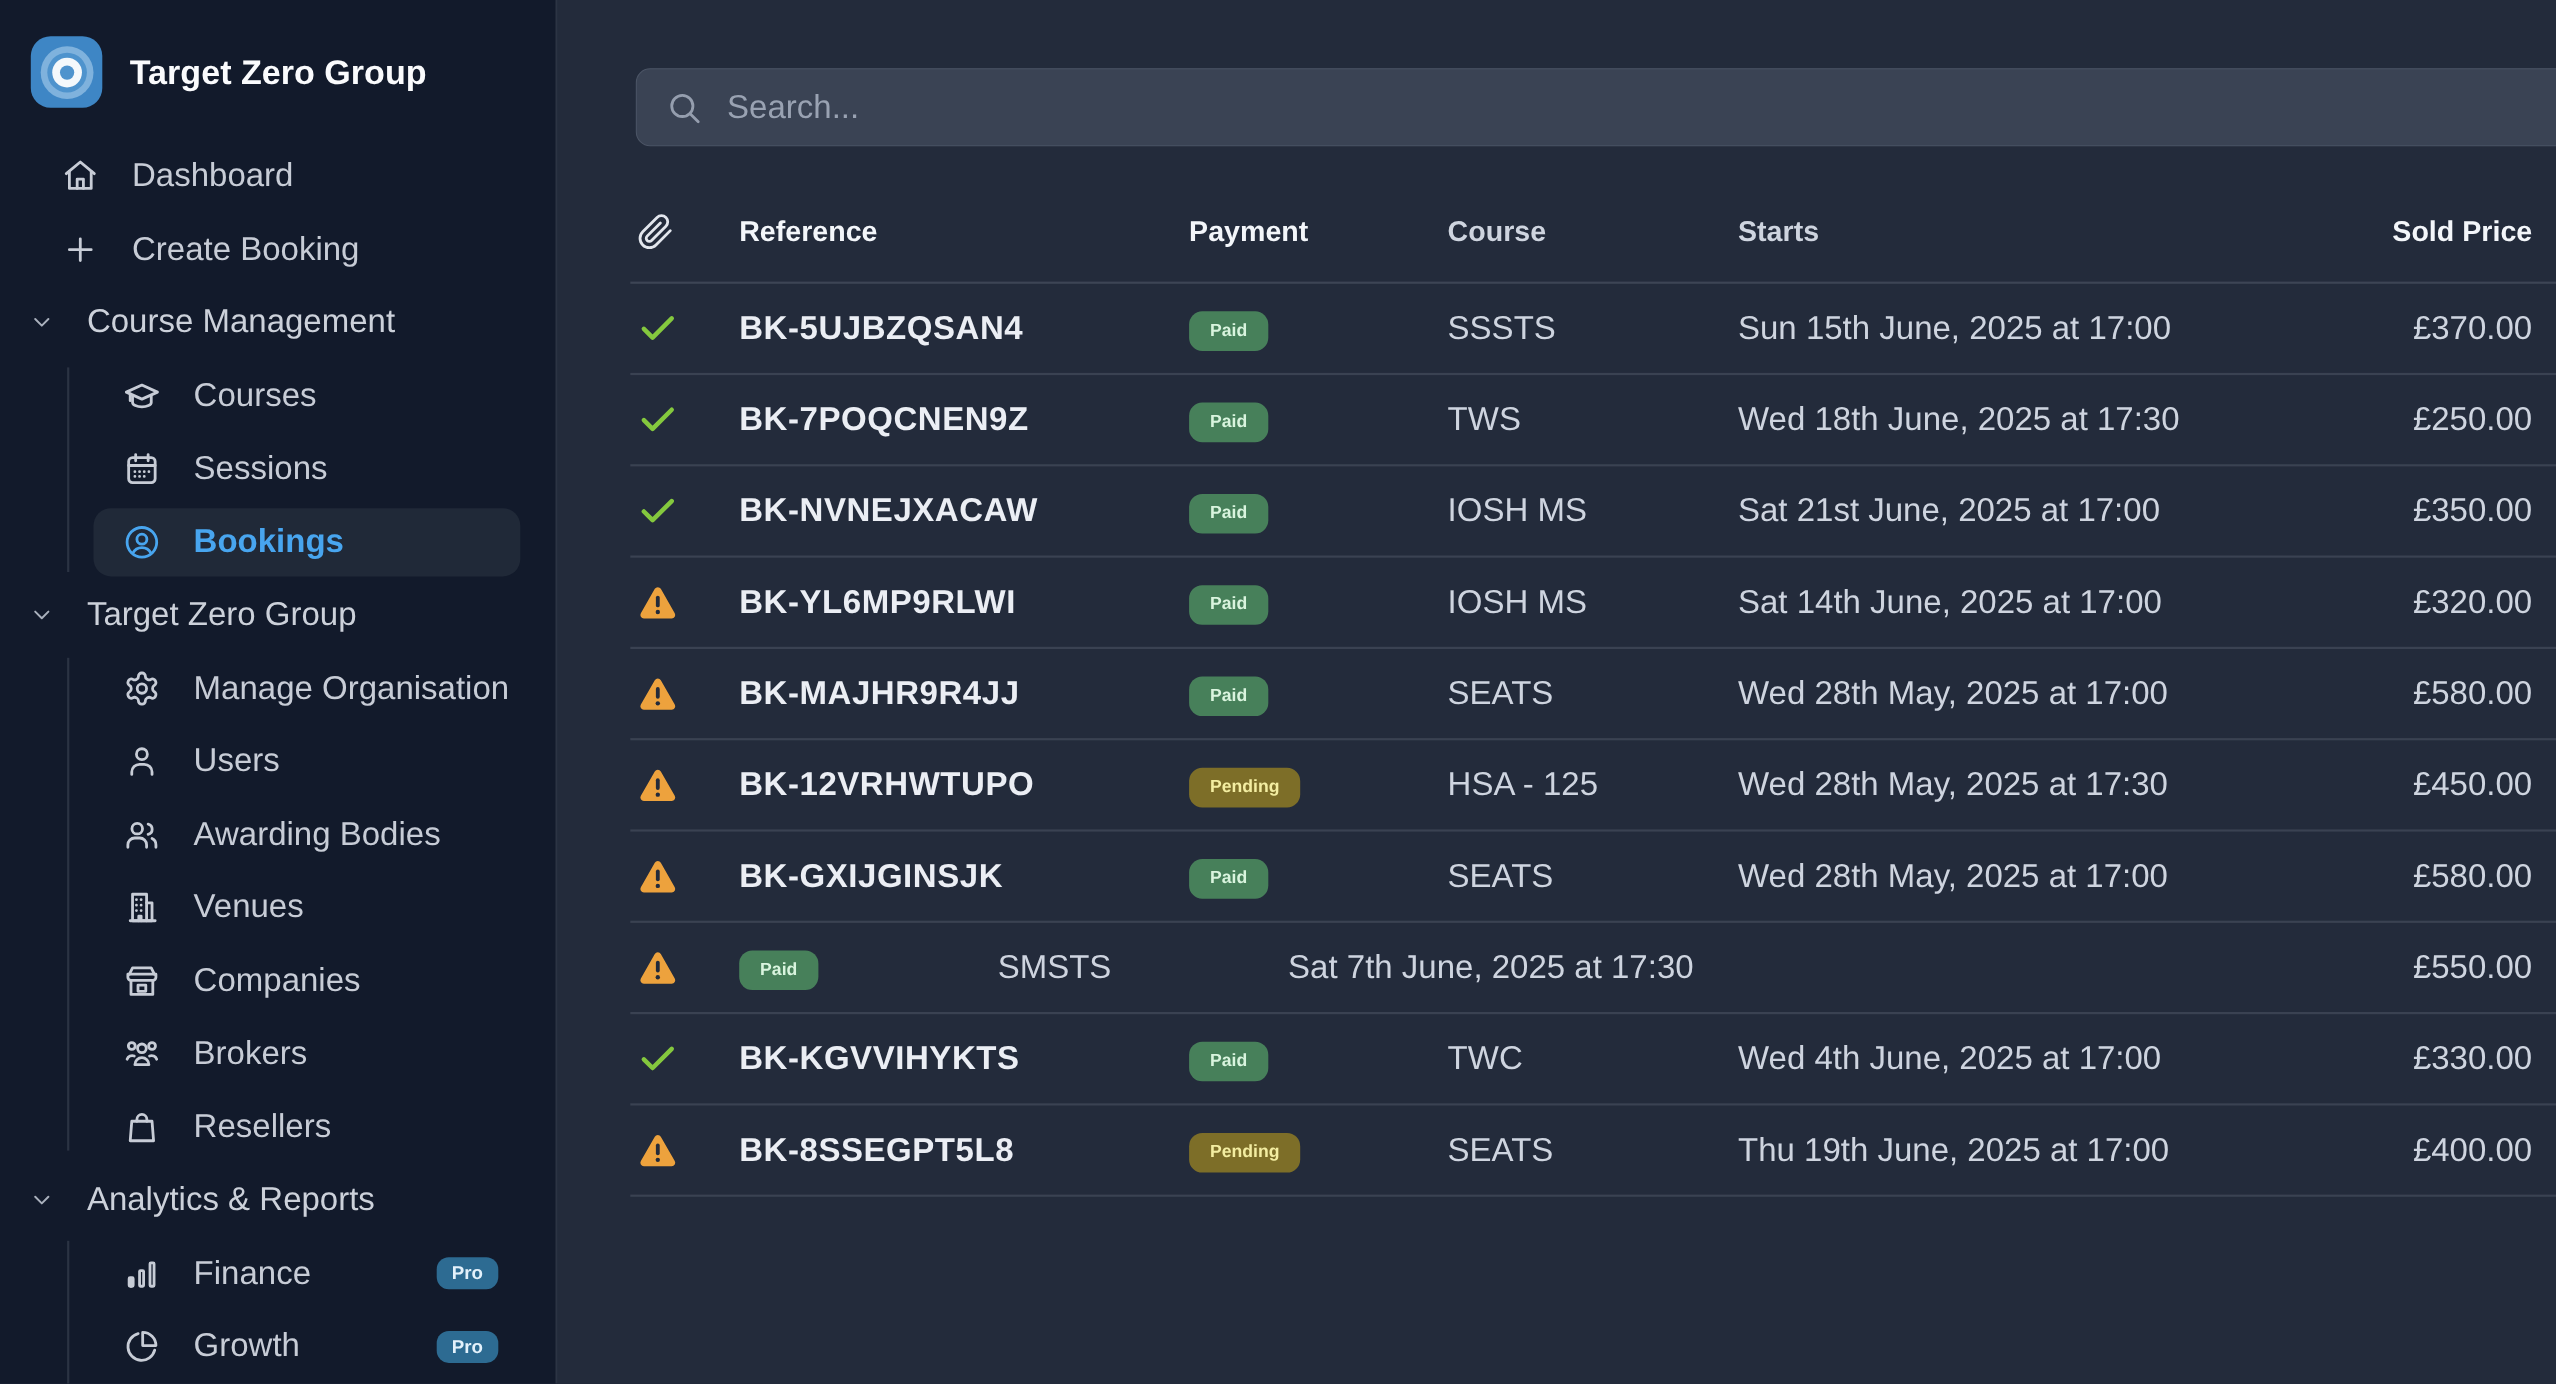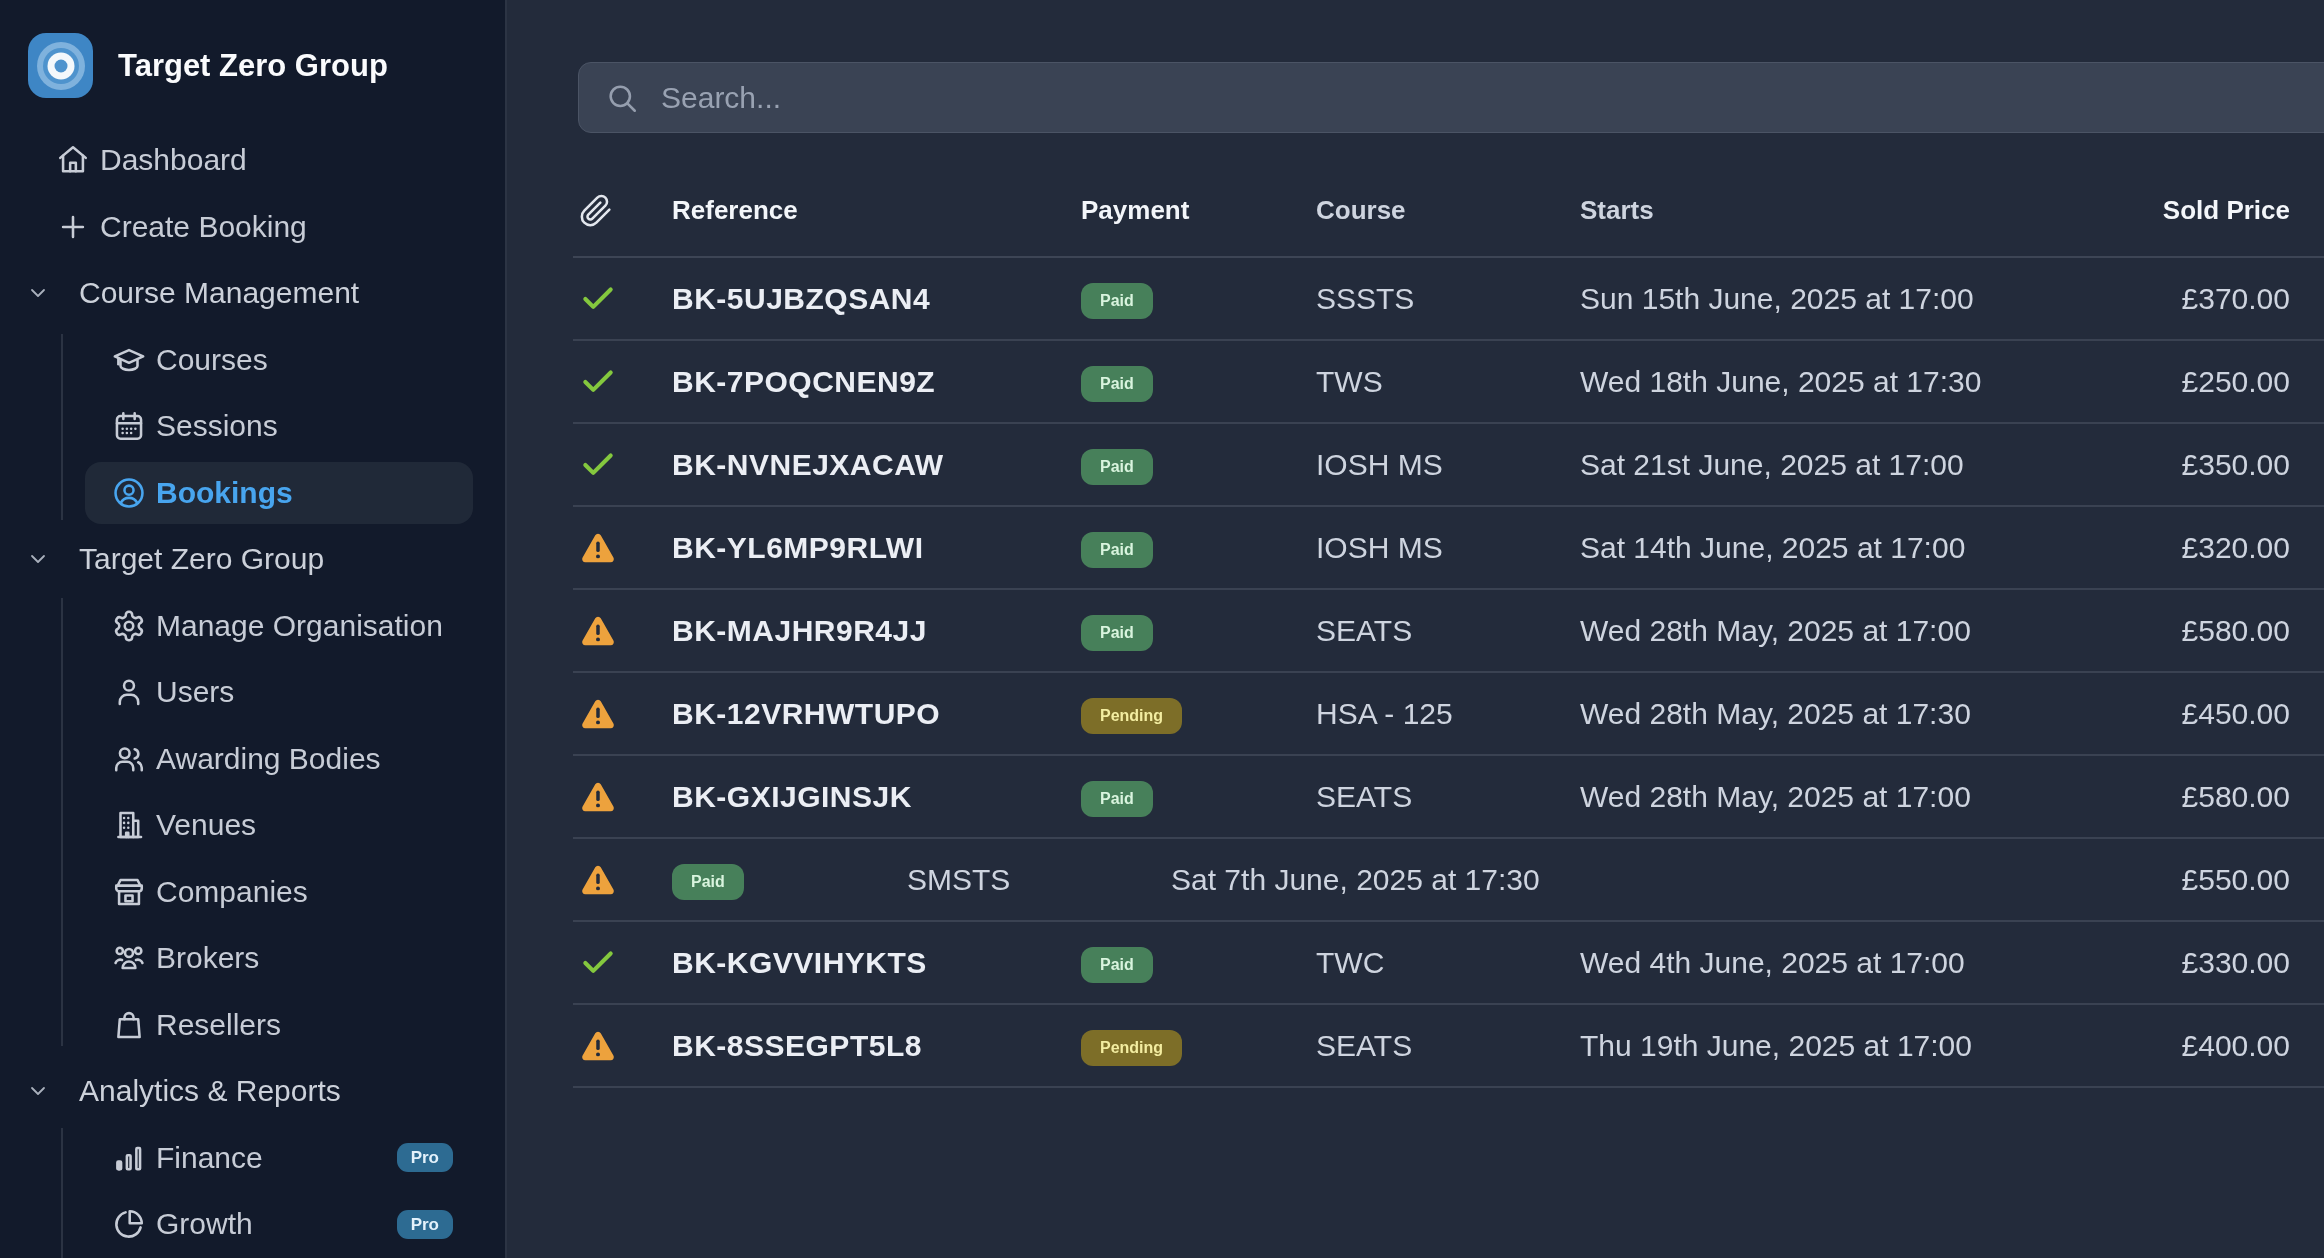--- a/index.html
+++ b/index.html
@@ -22,21 +22,21 @@
   .ring.r4{width:13px;height:13px;background:#4e93cd}
   .brand-name{margin-left:25px;font-size:31px;font-weight:700;color:#fafbfd;white-space:nowrap}
   .nav{position:absolute;left:0;top:127px;right:0}
   .nav-row{position:relative;height:66.5px;display:flex;align-items:center;box-sizing:border-box;white-space:nowrap}
   .nav-row.top{padding-left:56px}
   .nav-row.section{padding-left:26px}
   .nav-row.sub{padding-left:112px}
   .nav-icon{width:34px;height:34px;display:inline-flex;align-items:center;justify-content:center;color:#c7ccd6;flex:0 0 auto}
   .nav-row.section .nav-icon{width:24px;height:24px;color:#a9b0bc}
   .nav-icon svg{width:100%;height:100%}
-  .nav-label{margin-left:10px;font-size:30px;font-weight:500;color:#c7ccd6}
+  .nav-label{margin-left:30px;font-size:30px;font-weight:500;color:#c7ccd6}
   .nav-row.section .nav-label{margin-left:29px;color:#ccd1da}
   .nav-row.active .nav-icon,.nav-row.active .nav-label{color:#48a5ef;position:relative;z-index:1}
   .nav-row.active .nav-label{font-weight:600}
   .pill{display:none}
   .nav-row.active .pill{display:block;position:absolute;left:85px;right:32px;top:2px;bottom:2px;background:#202938;border-radius:16px}
   .pro-badge{margin-left:auto;margin-right:52px;background:#2d6b92;color:#e3f1fb;
     font-size:17px;font-weight:700;border-radius:11px;padding:6px 14px;line-height:1}
   .guide{position:absolute;left:61px;width:2px;background:#2b3343}
   .guide.g1{top:334px;height:186px}
   .guide.g2{top:598px;height:448px}
@@ -58,21 +58,21 @@
   
   .table{position:absolute;left:64px;top:165px;right:0}
   .thead,.trow{display:flex;align-items:center;box-sizing:border-box}
   .thead{height:93px;border-bottom:2px solid #3d4555;font-weight:700;color:#f3f6fa;font-size:26px}
   .trow{height:83px;border-bottom:2px solid #3a4252;font-size:30px}
   .col-status{width:99px;display:flex;align-items:center;padding-left:6px;box-sizing:border-box}
   .col-ref{width:409px;font-weight:700;color:#ebeef4;letter-spacing:.5px}
   .col-pay{width:235px}
   .col-course{width:264px;color:#ced4df}
   .col-starts{width:480px;color:#ced4df}
-  .col-price{flex:1;text-align:right;padding-right:34px;color:#ced4df}
+  .col-price{flex:1;text-align:right;padding-right:22px;color:#ced4df}
   .thead .col-ref{color:#f3f6fa;letter-spacing:0}
   .thead .col-price{color:#f3f6fa}
   .status-icon{width:38px;height:38px;display:inline-flex}
   .status-icon svg{width:100%;height:100%}
   .clip-icon{width:34px;height:34px;color:#e2e6ed;display:inline-flex}
   .clip-icon svg{width:100%;height:100%}
   .badge{display:inline-block;border-radius:12px;padding:10px 19px;font-size:16px;font-weight:600;line-height:1}
   .badge.paid{background:#47805a;color:#d9f4de}
   .badge.pending{background:#7d6e28;color:#f3eda1}
 </style>

